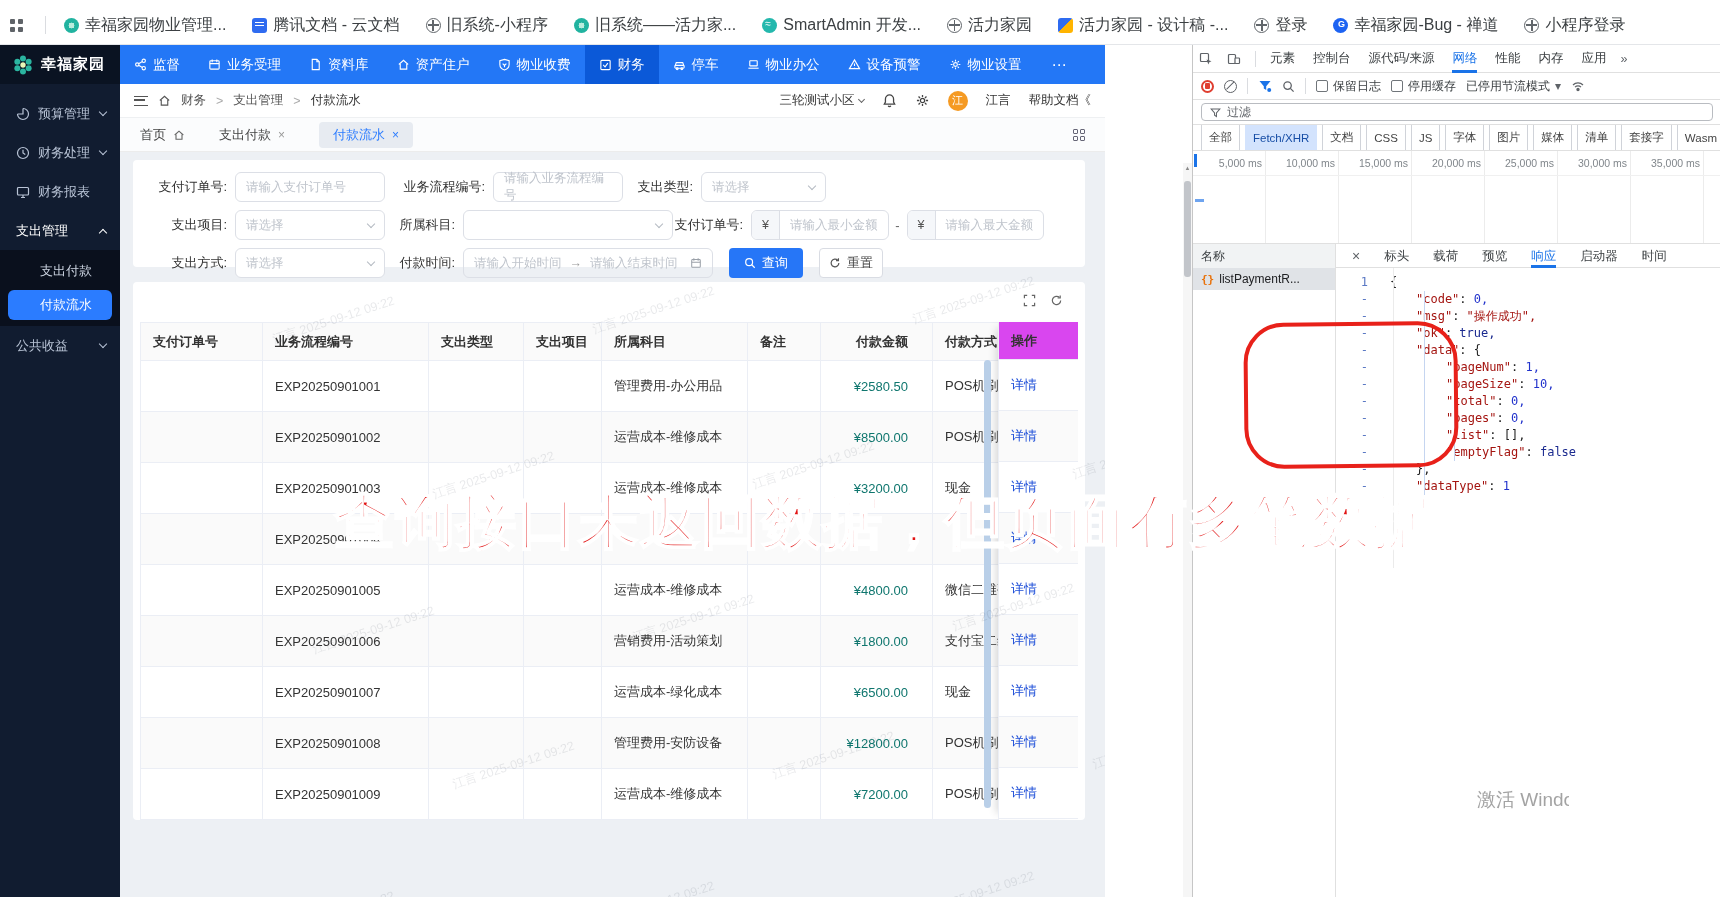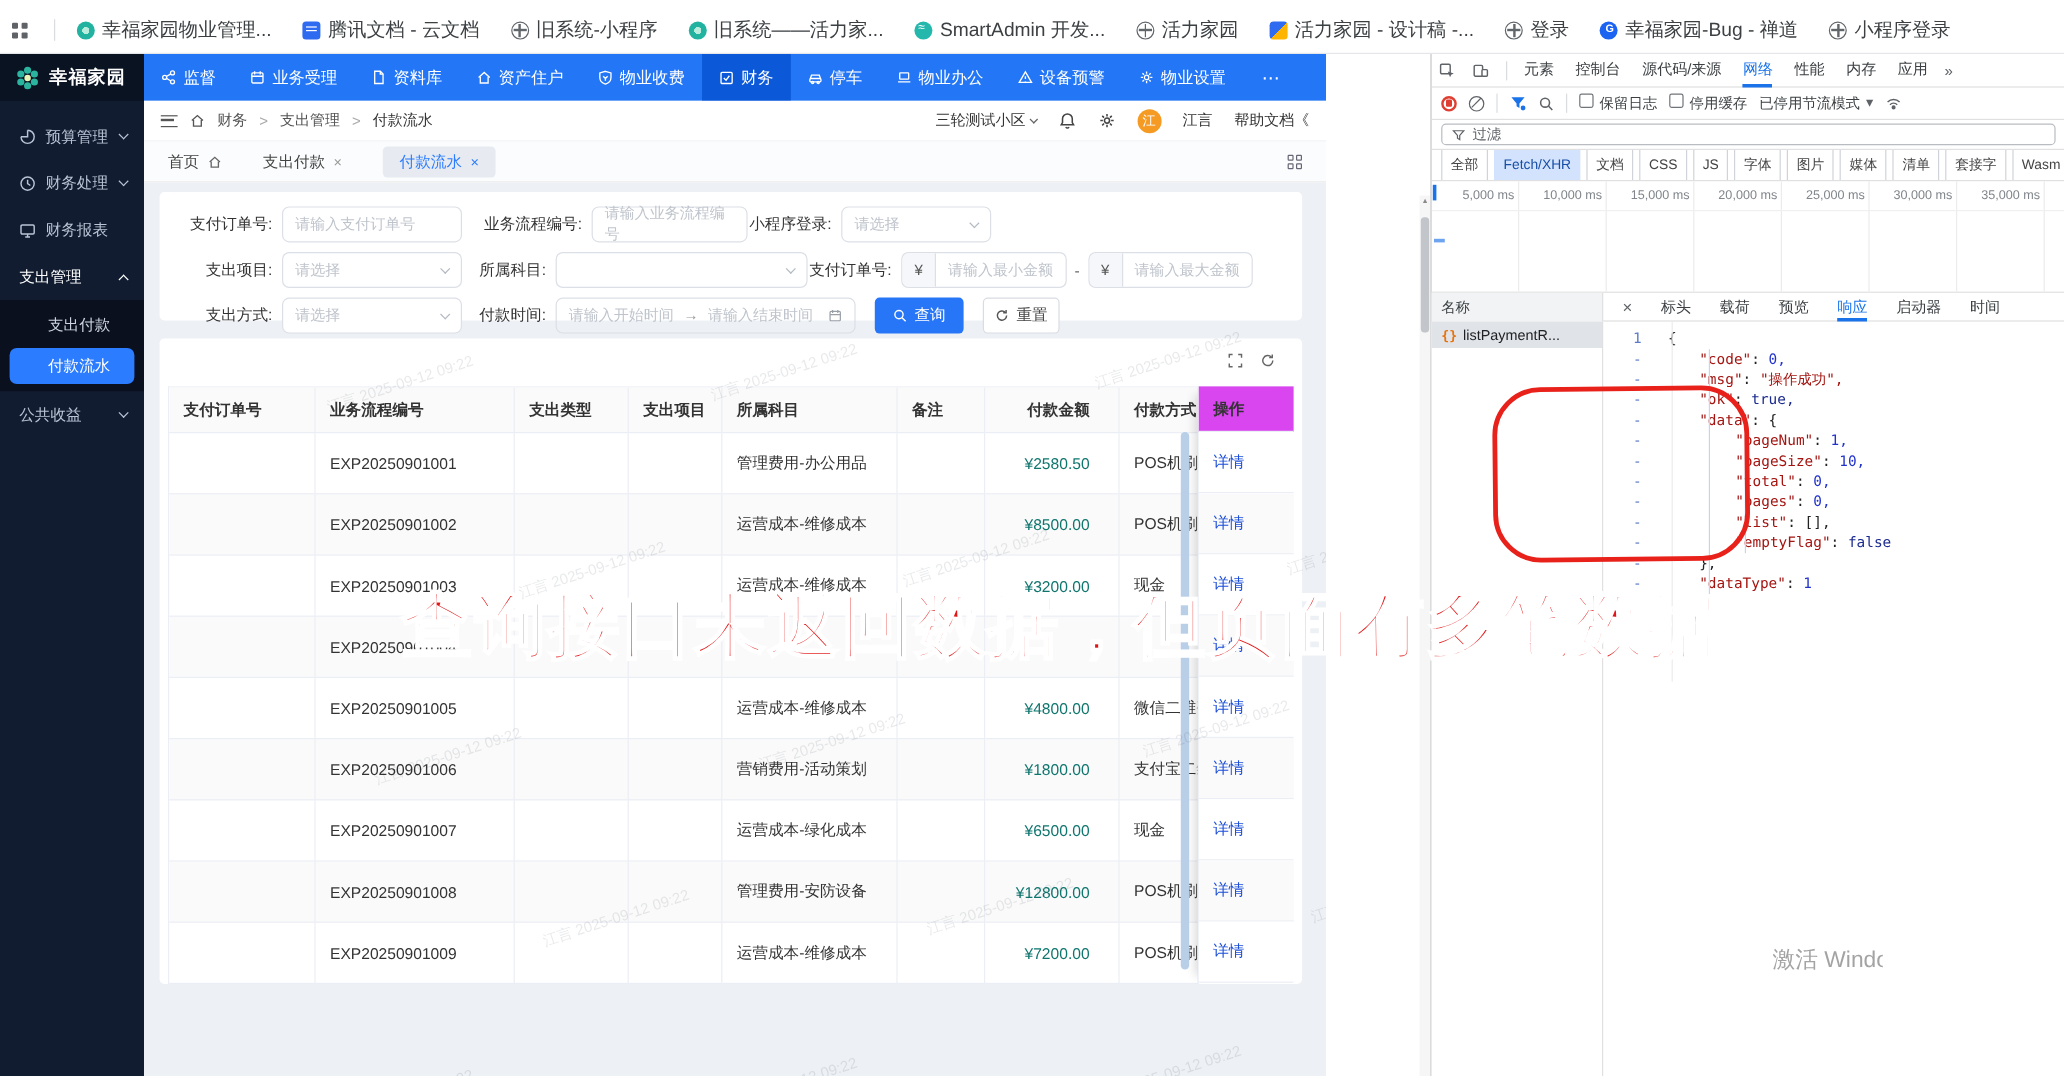--- a/index.html
+++ b/index.html
@@ -109,21 +109,21 @@
 .dt-sep{width:1px;height:16px;background:#dadce0}
 .dtab{height:28px;display:flex;align-items:center;cursor:pointer;white-space:nowrap}
 .dtab.on{color:#1a73e8;box-shadow:inset 0 -3px 0 #1a73e8}
 .dt-more{color:#5f6368;cursor:pointer}
 .dt-toolbar{position:absolute;left:0;top:28px;width:528px;height:27px;border-bottom:1px solid #e0e0e0;display:flex;align-items:center;padding:0 8px;gap:10px;font-size:12px}
 .rec{width:13px;height:13px;border:2px solid #df3e30;border-radius:50%;position:relative;cursor:pointer;flex:none}
 .rec::after{content:"";position:absolute;inset:1.8px;background:#df3e30;border-radius:1px}
 .clr{width:13px;height:13px;border:1.5px solid #5f6368;border-radius:50%;position:relative;cursor:pointer;flex:none}
 .clr::after{content:"";position:absolute;left:-0.5px;top:4.4px;width:11px;height:1.4px;background:#5f6368;transform:rotate(-45deg)}
 .cb{width:12px;height:12px;border:1.5px solid #70757a;border-radius:2px;flex:none;cursor:pointer}
-.tb-item{display:flex;gap:5px;white-space:nowrap;cursor:pointer}
+.tb-item{display:flex;align-items:center;gap:5px;white-space:nowrap;cursor:pointer}
 .dt-filterrow{position:absolute;left:0;top:55px;width:528px;height:25px;border-bottom:1px solid #e0e0e0;display:flex;align-items:center;padding:0 8px}
 .filter-pill{flex:1;height:18px;border:1px solid #b9bcc1;border-radius:4px;display:flex;align-items:center;gap:6px;padding:0 8px;color:#5f6368;font-size:12px;cursor:text}
 .dt-chips{position:absolute;left:0;top:80px;width:528px;height:26px;border-bottom:1px solid #e0e0e0;display:flex;align-items:center;gap:5px;padding:0 8px;overflow:hidden}
 .chip{border:1px solid #d0d3d9;border-radius:6px;padding:12px 7px;font-size:11.5px;color:#444;white-space:nowrap;cursor:pointer}
 .chip.on{background:#d3e3fd;border-color:#d3e3fd;color:#174ea6}
 .dt-timeline{position:absolute;left:0;top:106px;width:528px;height:93px;border-bottom:1px solid #e0e0e0;display:flex;overflow:hidden}
 .tl-cell{flex:none;height:93px;border-right:1px solid #ececec;font-size:10.5px;color:#80868b;text-align:right;padding:6px 3px 0 0;white-space:nowrap}
 .tl-rule{position:absolute;left:0;top:24px;width:528px;height:1px;background:#f0f0f0}
 .tl-m1{position:absolute;left:1px;top:3px;width:3px;height:13px;background:#1a73e8}
 .tl-m2{position:absolute;left:2px;top:48px;width:9px;height:3px;background:#6ea4ef}
@@ -442,21 +442,21 @@
         </span>
     </div>
 
     <div class="content">
       <section class="card form-card">
         <div class="frow">
           <span class="flab" style="width:86px">支付订单号:</span>
           <span class="inp" style="width:150px">请输入支付订单号</span>
           <span class="flab" style="width:108px">业务流程编号:</span>
           <span class="inp" style="width:130px">请输入业务流程编号</span>
-          <span class="flab" style="width:78px">小程序登录:</span>
+          <span class="flab" style="width:78px">支出类型:</span>
           <span class="sel" style="width:125px">
               <span>请选择</span>
               <span class="chev2"></span>
             </span>
         </div>
         <div class="frow">
           <span class="flab" style="width:86px">支出项目:</span>
           <span class="sel" style="width:150px">
               <span>请选择</span>
               <span class="chev2"></span>

